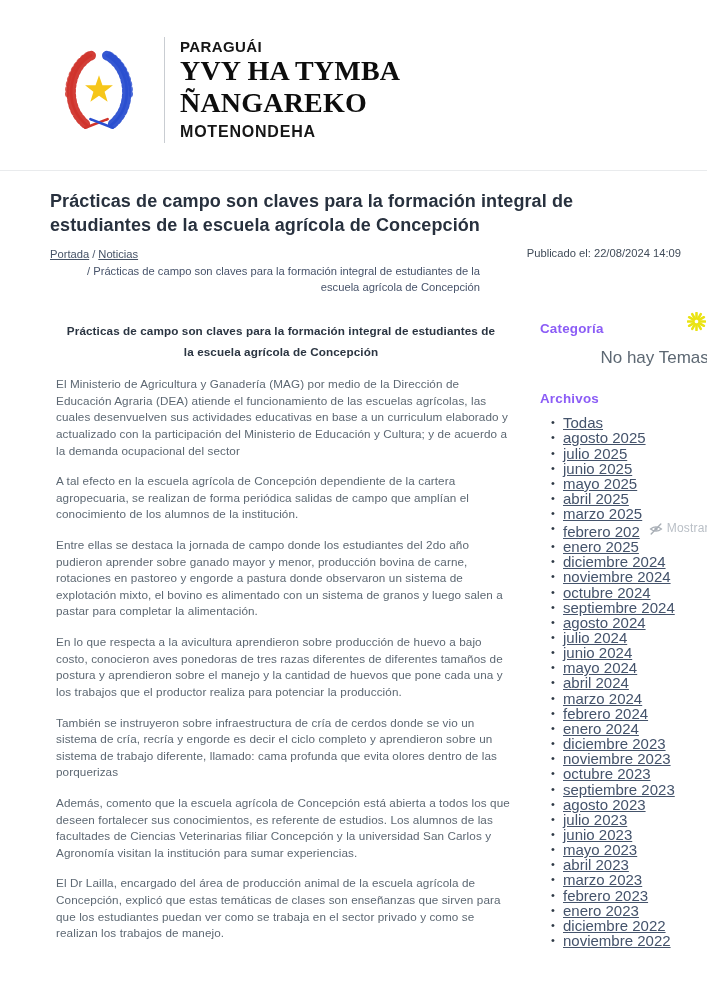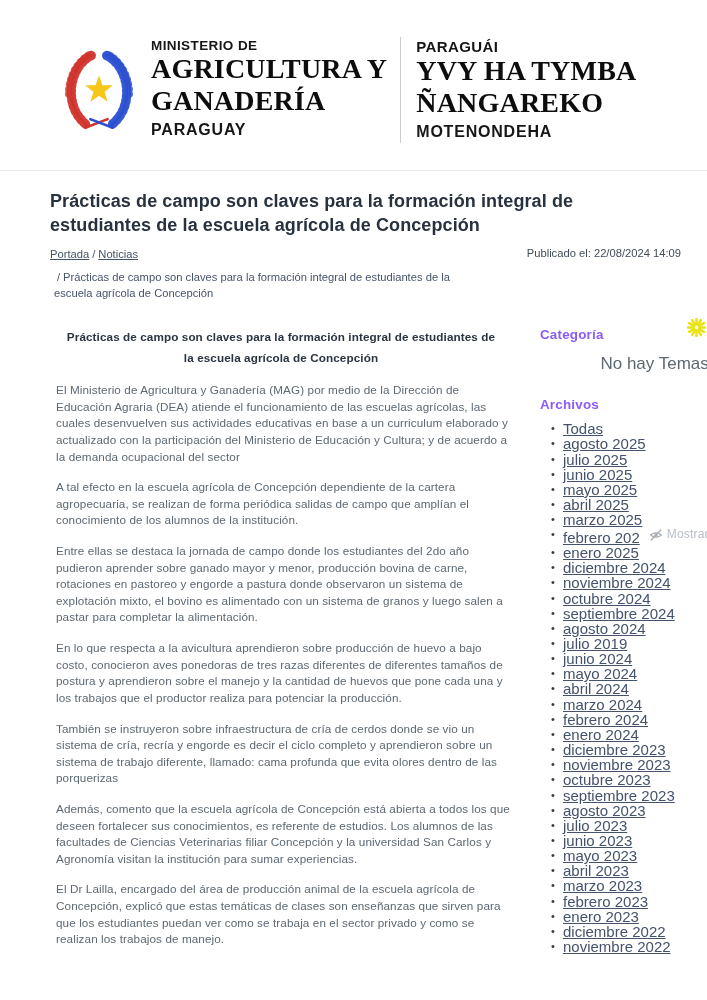--- a/index.html
+++ b/index.html
@@ -21,21 +21,21 @@
   .brand-right .brand-kicker { font-size:15px; }
   .header-rule { border:none; border-top:1px solid #e9ebed; margin-top:27px; }
 
   
   .page-head { padding:19px 26px 0 50px; }
   .page-title { font-size:18px; font-weight:bold; color:#28313e; line-height:1.32; max-width:625px; letter-spacing:.1px; }
   .meta-row { display:flex; justify-content:space-between; align-items:flex-start; margin-top:8px; }
   .breadcrumb { font-size:11.2px; color:#49566a; line-height:1.45; max-width:430px; }
   .crumb-link { color:#455266; text-decoration:underline; cursor:pointer; }
   .crumb-sep { color:#49566a; margin:0 3px; }
-  .crumb-line2 { margin-top:7px; padding-left:4px; }
+  .crumb-line2 { margin-top:1px; padding-left:4px;text-align:right; }
   .crumb-current { color:#47536a; }
   .published { font-size:11.2px; color:#414c59; white-space:nowrap; padding-top:1px; }
 
   
   .content { display:flex; padding:26px 26px 0 50px; }
   .article { width:462px; flex:none; }
   .article-heading { text-align:center; font-weight:bold; font-size:11.7px; color:#2b3542; line-height:1.75; padding:0 12px; letter-spacing:.1px; }
   .para { font-size:11.7px; line-height:1.42; color:#5d6873; margin-top:14px; letter-spacing:.1px;margin-left:6px; }
 
   
@@ -71,26 +71,20 @@
         <path d="M63 14 C 80 24, 88 46, 87 62" stroke-width="5" stroke-dasharray="2 4" opacity="0.8"></path>
       </g>
 
       <path d="M34 100 L 60 90" stroke="#d0342c" stroke-width="3" stroke-linecap="round" fill="none"></path>
       <path d="M66 100 L 40 90" stroke="#2a4fd0" stroke-width="3" stroke-linecap="round" fill="none"></path>
 
       <polygon points="50,39 54,50.5 66.2,50.7 56.5,58.1 60,69.8 50,62.8 40,69.8 43.5,58.1 33.8,50.7 46,50.5" fill="#f6c61a"></polygon>
     </svg>
   </div>
 
-  <div class="brand-left">
-    <div class="brand-kicker">MINISTERIO DE</div>
-    <div class="brand-serif">AGRICULTURA Y</div>
-    <div class="brand-serif">GANADERÍA</div>
-    <div class="brand-foot">PARAGUAY</div>
-  </div>
 
   <div class="vdivider"></div>
 
   <div class="brand-right">
     <div class="brand-kicker">PARAGUÁI</div>
     <div class="brand-serif">YVY HA TYMBA</div>
     <div class="brand-serif">ÑANGAREKO</div>
     <div class="brand-foot">MOTENONDEHA</div>
   </div>
 </header>
@@ -188,21 +182,21 @@
         <li><a class="archive-link">diciembre 2024</a></li>
 
         <li><a class="archive-link">noviembre 2024</a></li>
 
         <li><a class="archive-link">octubre 2024</a></li>
 
         <li><a class="archive-link">septiembre 2024</a></li>
 
         <li><a class="archive-link">agosto 2024</a></li>
 
-        <li><a class="archive-link">julio 2019</a></li>
+        <li><a class="archive-link">julio 2024</a></li>
 
         <li><a class="archive-link">junio 2024</a></li>
 
         <li><a class="archive-link">mayo 2024</a></li>
 
         <li><a class="archive-link">abril 2024</a></li>
 
         <li><a class="archive-link">marzo 2024</a></li>
 
         <li><a class="archive-link">febrero 2024</a></li>

